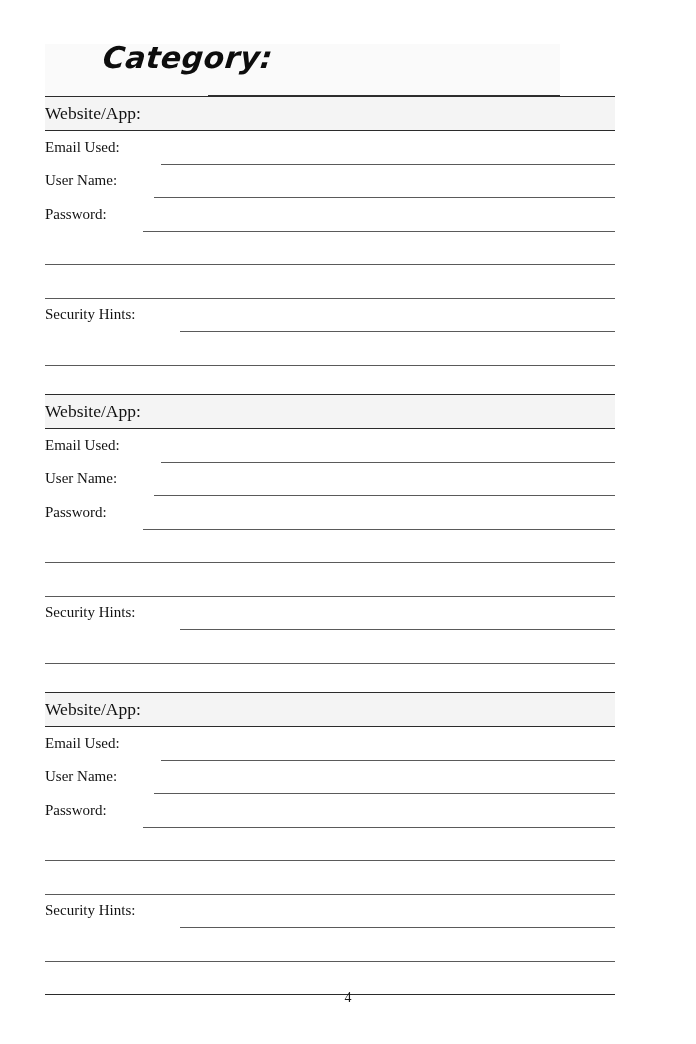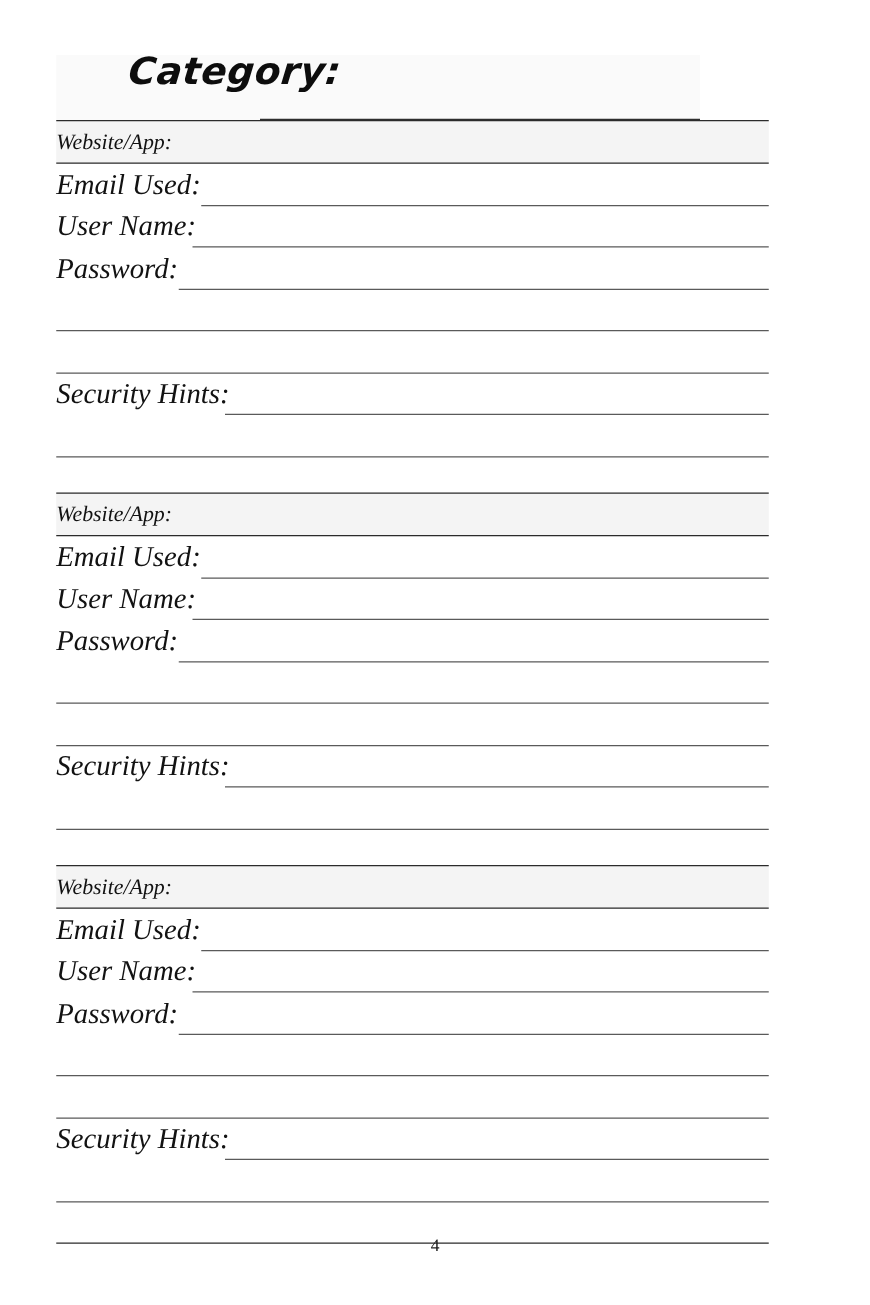--- a/index.html
+++ b/index.html
@@ -53,21 +53,20 @@
   .section {
     position: absolute;
     left: 45px;
     width: 570px;
   }
 
   .row {
     position: relative;
     height: 33.5px;
     box-sizing: border-box;
-    font-style: italic;
   }
   
   .row::after {
     content: "";
     position: absolute;
     left: 0;
     right: 0;
     bottom: 0;
     height: 0;
     border-bottom: 1.4px solid #5a5a5a;
@@ -81,21 +80,21 @@
     border-top: 1.6px solid #2b2b2b;
     height: 35px;
   }
   .row.band::after { border-bottom: 1.6px solid #2b2b2b; }
 
   .label {
     position: absolute;
     left: 0;
     top: 50%;
     transform: translateY(-52%);
-    font-size: 23px;
+    font-size: 15px;
     line-height: 1;
     white-space: nowrap;
     color: #121212;
   }
 
   
   .row.inline::after {
     left: var(--uline, 0px);
   }
 

